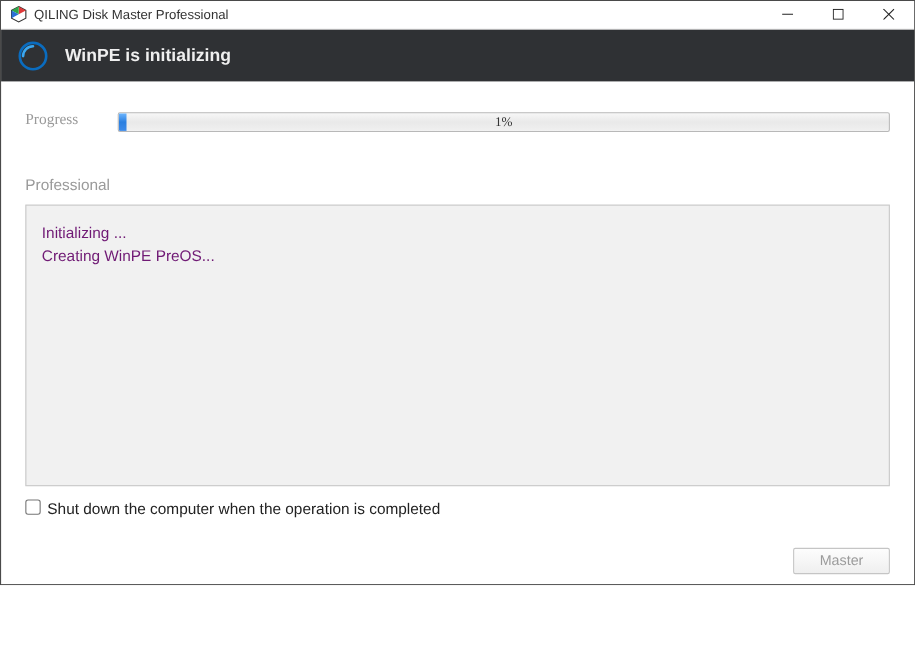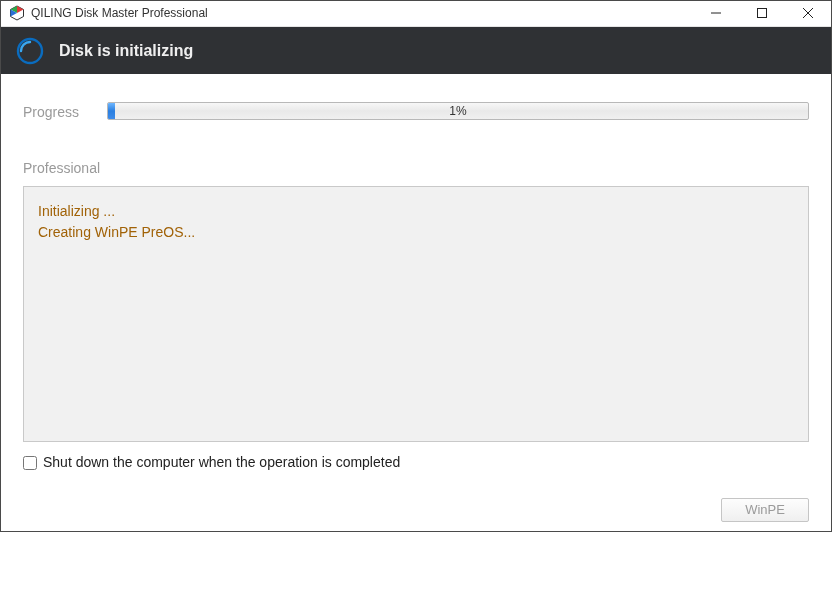--- a/index.html
+++ b/index.html
@@ -79,23 +79,24 @@
   
   .content {
     flex: 1;
     padding: 28px 22px 18px 22px;
     display: flex;
     flex-direction: column;
     position: relative;
   }
   .progress-row {
     display: flex;
-    align-items: flex-end;
+    align-items: flex-start;
     gap: 14px;
     margin-bottom: 40px;
+    font-family: Liberation Serif, serif;
   }
   .progress-label {
     color: #9a9a9a;
     font-size: 14px;
     width: 70px;
   }
   .progress-bar-outer {
     flex: 1;
     height: 18px;
     border: 1px solid #b8b8b8;
@@ -122,27 +123,27 @@
     color: #9a9a9a;
     font-size: 14px;
     margin-bottom: 10px;
   }
   .desc-box {
     border: 1px solid #c9c9c9;
     background: #f1f1f1;
     height: 256px;
     padding: 14px 14px;
     font-size: 14px;
-    color: #a16207;
+    color: #701a75;
     white-space: pre-line;
     line-height: 1.5;
   }
   .shutdown-row {
     display: flex;
-    align-items: flex-end;
+    align-items: flex-start;
     margin-top: 12px;
     gap: 6px;
     font-size: 14px;
     color: #222;
   }
   .shutdown-row input[type="checkbox"] {
     width: 14px;
     height: 14px;
     margin: 0;
   }
@@ -213,21 +214,21 @@
     </div>
   </div>
 
   <div class="dark-header">
     <span class="task-icon">
       <svg width="30" height="30" viewBox="0 0 30 30">
         <circle cx="15" cy="15" r="12" fill="none" stroke="#0a6cbf" stroke-width="2.4"></circle>
         <path d="M6 15 A9 9 0 0 1 15 6" fill="none" stroke="#3aa7f0" stroke-width="2.4" stroke-linecap="round"></path>
       </svg>
     </span>
-    <span class="task-title">Disk is initializing</span>
+    <span class="task-title">WinPE is initializing</span>
   </div>
 
   <div class="content">
 
     <div class="progress-row">
       <span class="progress-label">Progress</span>
       <div class="progress-bar-outer">
         <div class="progress-bar-fill" style="width:1%"></div>
         <span class="progress-text">1%</span>
       </div>
@@ -238,16 +239,16 @@
 Creating WinPE PreOS...</div>
 
     <label class="shutdown-row">
       <input type="checkbox" style="">
       <span>Shut down the computer when the operation is completed</span>
     </label>
 
   </div>
 
   <div class="footer">
-    <div class="btn disabled">WinPE</div>
+    <div class="btn disabled">Master</div>
   </div>
 
 </div>
 
 </body></html>

